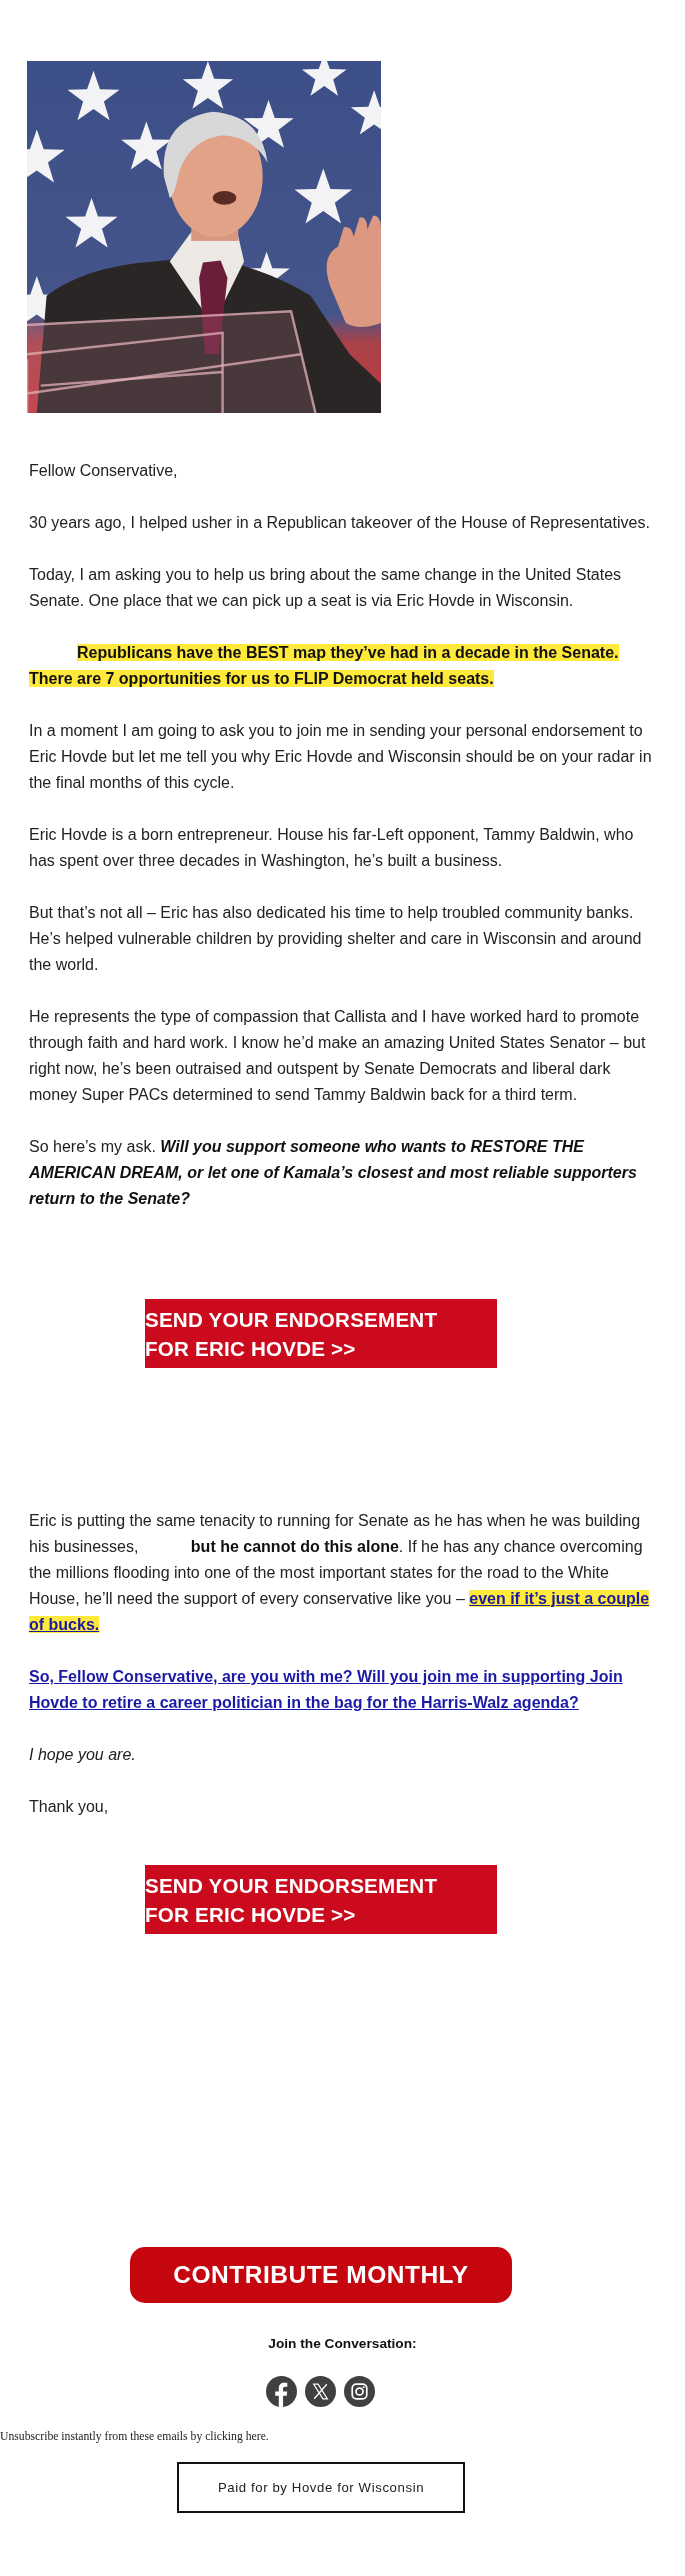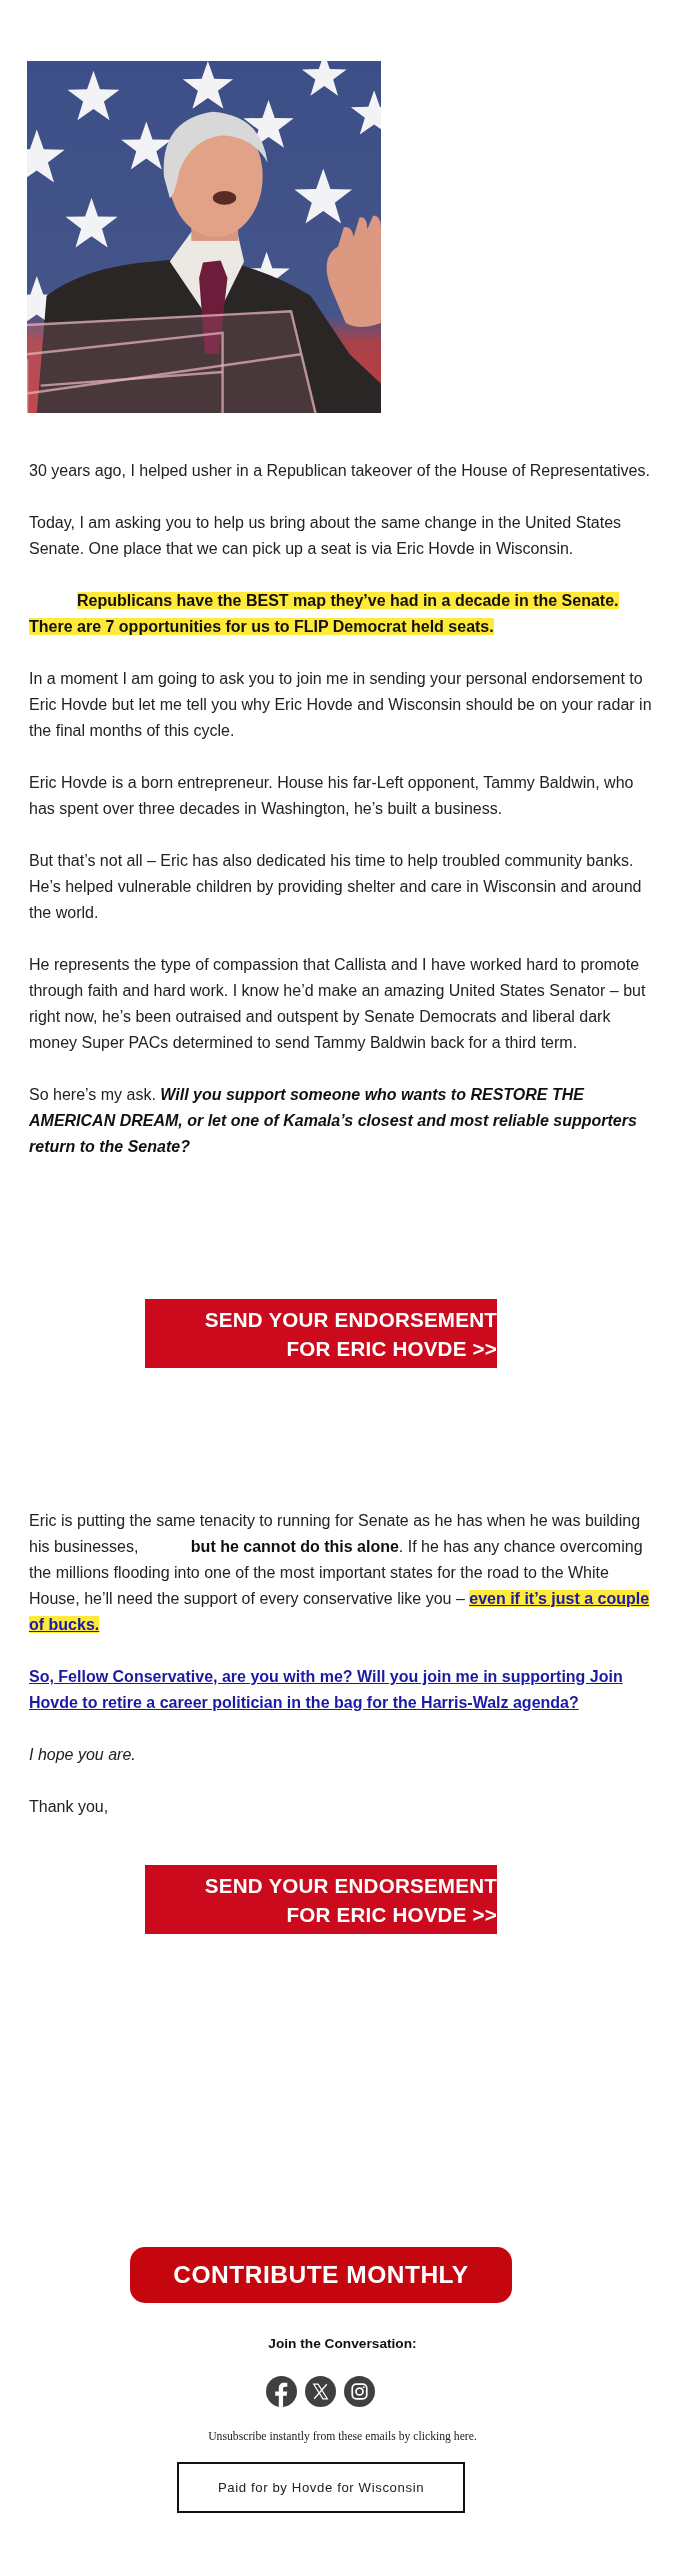--- a/index.html
+++ b/index.html
@@ -10,35 +10,35 @@
   .photo svg { display: block; }
   .letter { position: absolute; left: 29px; top: 458px; width: 626px; font-size: 16px; line-height: 26px; }
   .letter p { margin: 0 0 26px 0; }
   .hl { background: #ffe93a; }
   .b { font-weight: bold; color: #111; margin-left: 48px; }
   .bi { font-weight: bold; font-style: italic; color: #111; }
   .i { font-style: italic; }
   a.lnk { color: #1a1aa6; font-weight: bold; text-decoration: underline; }
   .cta { position: absolute; left: 145px; width: 352px; height: 69px; background: #cc0a1e; color: #fff;
          font-family: "Liberation Sans", sans-serif; font-weight: bold; font-size: 20.6px; line-height: 29px;
-         text-align: right; display: flex; flex-direction: column; justify-content: center; cursor: pointer;
+         text-align: left; display: flex; flex-direction: column; justify-content: center; cursor: pointer;
          letter-spacing: 0.2px; }
   .cta span { display: block; }
   .cta1 { top: 1299px; }
   .cta2 { top: 1865px; }
   .contrib { position: absolute; left: 130px; top: 2247px; width: 382px; height: 56px; background: #c5060f;
              border-radius: 15px; color: #fff; font-weight: bold; font-size: 24.5px; letter-spacing: 0.5px;
              display: flex; align-items: center; justify-content: center; cursor: pointer;
              font-family: "Liberation Sans", sans-serif; }
   .join { position: absolute; left: 0; width: 685px; top: 2336px; text-align: center;
           font-family: Liberation Sans, sans-serif; font-weight: bold; font-size: 13.7px; color: #111; }
   .socials { position: absolute; left: 266px; top: 2376px; display: flex; gap: 7.8px; }
   .soc { width: 31px; height: 31px; border-radius: 50%; background: #404040; display: flex;
          align-items: center; justify-content: center; cursor: pointer; overflow: hidden; }
-  .unsub { position: absolute; left: 0; width: 685px; top: 2430px; text-align: center;
+  .unsub { position: absolute; left: 0; width: 685px; top: 2430px; text-align: left;
            font-family: "Liberation Serif", serif; font-size: 11.7px; color: #222; }
   .paid { position: absolute; left: 177px; top: 2462px; width: 284px; height: 47px; border: 2.4px solid #111;
           display: flex; align-items: center; justify-content: center; font-size: 13.2px; color: #222;
           letter-spacing: 0.6px; font-family: "Liberation Sans", sans-serif; }
 </style>
 </head>
 <body>
 
 <div class="photo">
   <svg width="354" height="352" viewBox="0 0 362 360">
@@ -90,20 +90,21 @@
       <path d="M0 340 L280 300"></path>
       <path d="M0 300 L200 278 L200 360"></path>
       <path d="M14 332 L200 318"></path>
       <path d="M0 270 L270 256 L295 360"></path>
     </g>
     <path d="M0 270 L270 256 L295 360 L0 360 Z" fill="#d28a9c" fill-opacity="0.18"></path>
   </svg>
 </div>
 
 <div class="letter">
+  <p><span>Fellow Conservative,</span></p>
   <p>30 years ago, I helped usher in a Republican takeover of the House of Representatives.</p>
   <p>Today, I am asking you to help us bring about the same change in the United States Senate. One place that we can pick up a seat is via Eric Hovde in Wisconsin.</p>
   <p><span class="hl b"><span>Republicans have the </span><span>BEST</span><span> map they’ve had in a decade in the Senate. There are 7 opportunities for us to </span><span>FLIP</span><span> Democrat held seats.</span></span></p>
   <p>In a moment I am going to ask you to join me in sending your personal endorsement to Eric Hovde but let me tell you why Eric Hovde and Wisconsin should be on your radar in the final months of this cycle.</p>
   <p>Eric Hovde is a born entrepreneur. House his far-Left opponent, Tammy Baldwin, who has spent over three decades in Washington, he’s built a business.</p>
   <p>But that’s not all – Eric has also dedicated his time to help troubled community banks. He’s helped vulnerable children by providing shelter and care in Wisconsin and around the world.</p>
   <p>He represents the type of compassion that Callista and I have worked hard to promote through faith and hard work. I know he’d make an amazing United States Senator – but right now, he’s been outraised and outspent by Senate Democrats and liberal dark money Super PACs determined to send Tammy Baldwin back for a third term.</p>
   <p><span>So here’s my ask. </span><span class="bi">Will you support someone who wants to RESTORE THE AMERICAN DREAM, or let one of Kamala’s closest and most reliable supporters return to the Senate?</span></p>
 </div>
 

